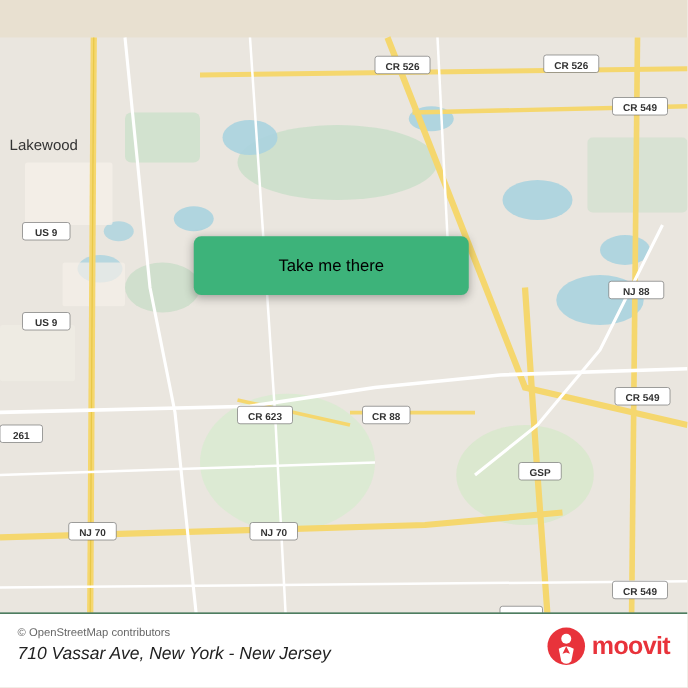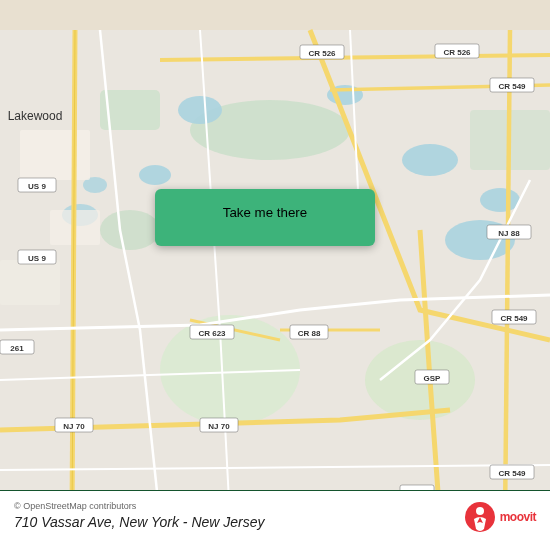--- a/index.html
+++ b/index.html
@@ -29,21 +29,21 @@
 
     
     #take-me-there-btn {
       position: absolute;
       top: 189px;
       left: 155px;
       width: 220px;
       background-color: #3db37a;
       border: none;
       border-radius: 6px;
-      padding: 16px 20px 26px 20px;
+      padding: 16px 20px 16px 20px;
       cursor: pointer;
       display: flex;
       flex-direction: column;
       align-items: center;
       box-shadow: 0 2px 8px rgba(0,0,0,0.3);
     }
 
     
     #info-bar {
       position: absolute;
@@ -82,21 +82,21 @@
       align-items: center;
       gap: 4px;
     }
 
     #moovit-icon {
       width: 32px;
       height: 32px;
     }
 
     #moovit-text {
-      font-size: 12px;
+      font-size: 20px;
       font-weight: 700;
       color: #e8333b;
       letter-spacing: -0.5px;
     }
   </style>
 </head>
 <body>
 
 <div id="map-container">
 

